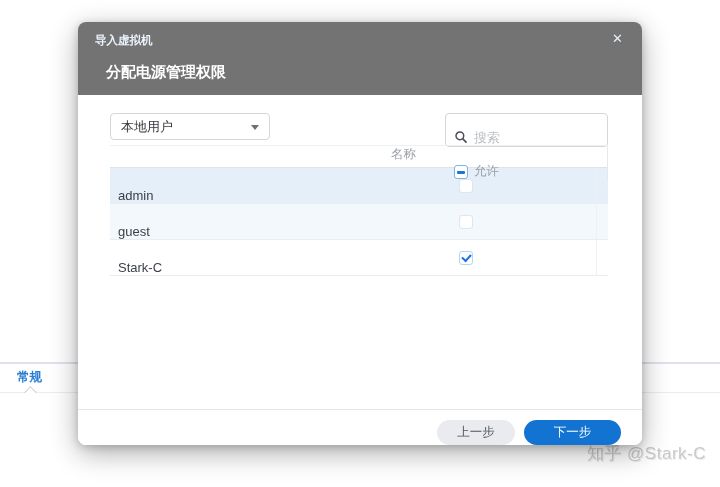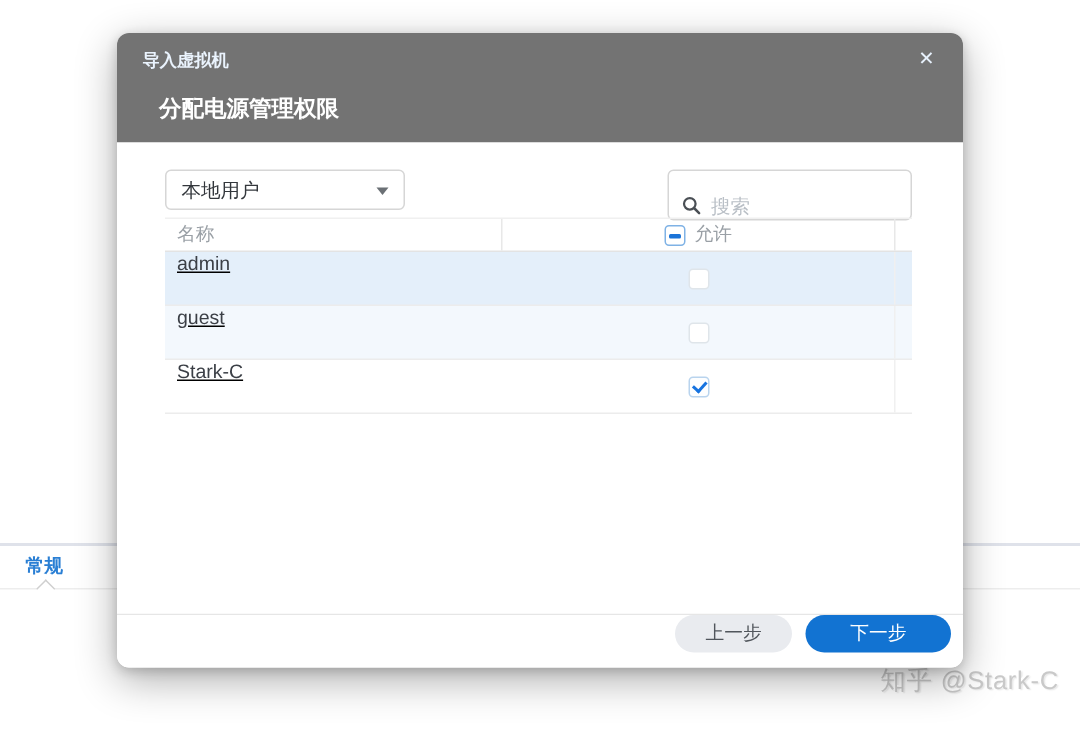--- a/index.html
+++ b/index.html
@@ -39,27 +39,27 @@
   .search { position:absolute; right:34px; top:18px; width:163px; height:27px; border:1px solid #d6d6d6;
             border-radius:4px; background:#fff; display:flex; align-items:flex-start; padding:16px 8px; }
   .search svg { flex:0 0 auto; margin-right:6px; }
   .search input { border:none; outline:none; width:100%; font-size:13px; color:#33373c;
                   font-family:"Liberation Sans","DejaVu Sans",sans-serif; background:transparent; }
   .search input::placeholder { color:#b9bfc6; }
 
   
   .table { position:absolute; left:32px; top:50px; width:498px; }
   .thead { display:flex; height:23px; align-items:flex-end; border-top:1px solid #f0f0f0;
-           border-bottom:1px solid #e3e3e3; }
+           border-bottom:1px solid #e3e3e3;flex-direction:column; }
   .th-name { width:225px; height:100%; display:flex; align-items:center; padding-left:8px;
              font-size:12.5px; color:#9aa0a6; border-right:1px solid #e8e8e8; cursor:pointer; }
   .th-allow { width:262px; height:100%; display:flex; align-items:center; justify-content:center; gap:6px;
               font-size:12.5px; color:#9aa0a6; border-right:1px solid #e8e8e8; cursor:pointer; }
   .th-gutter { flex:1; height:100%; }
-  .row { display:flex; height:36px; align-items:flex-start; border-bottom:1px solid #ececec; background:#fff; cursor:pointer;text-decoration:underline; }
+  .row { display:flex; height:36px; align-items:flex-end; border-bottom:1px solid #ececec; background:#fff; cursor:pointer; }
   .row:nth-child(even) { background:#f3f8fd; }
   .row.selected { background:#e4effa; }
   .td-name { width:225px; padding-left:8px; font-size:13px; color:#3b3f46; }
   .td-allow { width:262px; display:flex; align-items:center; justify-content:center;
               border-right:1px solid #f0f0f0; height:100%; }
   .td-gutter { flex:1; height:100%; }
 
   
   .cb { width:14px; height:14px; border-radius:3px; background:#fff; border:1px solid #dfe5ea;
         display:inline-block; position:relative; cursor:pointer; }
@@ -75,21 +75,21 @@
   .statusbar { position:absolute; left:8px; right:12px; top:280px; height:23px;
                border-top:1px solid #e8e8e8; border-bottom:1px solid #e8e8e8;
                display:flex; align-items:center; justify-content:flex-end; padding-right:28px; }
   .count { font-size:12px; color:#44484e; }
   .vdiv { width:1px; height:14px; background:#d8d8d8; margin:0 10px; }
   .refresh { display:flex; align-items:center; cursor:pointer; }
 
   
   .dlg-footer { position:absolute; left:0; bottom:0; width:100%; height:36px; background:#fff;
                 border-top:1px solid #e6e6e6; border-radius:0 0 8px 8px;
-                display:flex; align-items:flex-start; justify-content:flex-end; gap:9px; padding-right:8px; }
+                display:flex; align-items:flex-end; justify-content:flex-end; gap:9px; padding-right:21px; }
   .btn { border:none; height:25px; border-radius:13px; font-size:12.5px; cursor:pointer;
          font-family:"Liberation Sans","DejaVu Sans",sans-serif; }
   .btn.back { width:78px; background:#e9ebef; color:#51565c; }
   .btn.next { width:97px; background:#1273d2; color:#ffffff; }
 </style>
 </head>
 <body>
 
 <div class="stage">
 

